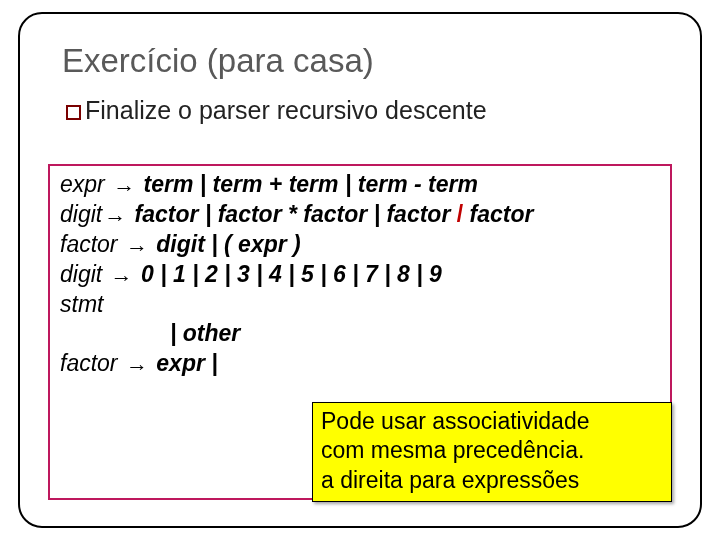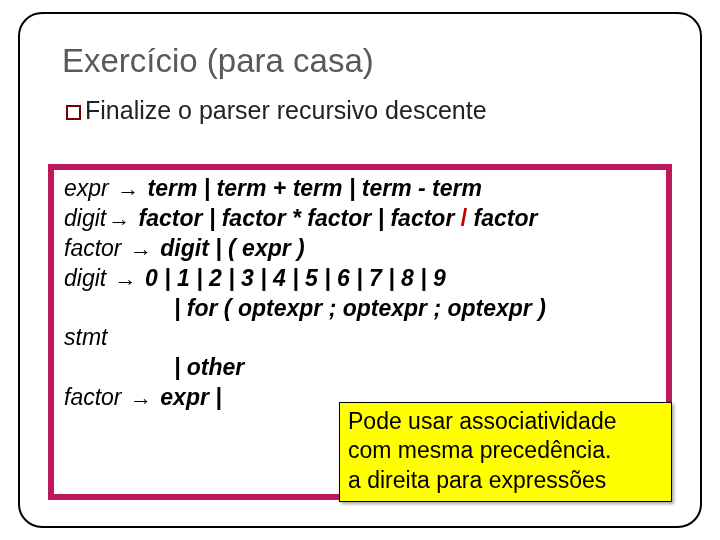--- a/index.html
+++ b/index.html
@@ -39,21 +39,21 @@
     border: 2px solid #7a0000;
     margin-right: 4px;
     vertical-align: -1px;
   }
   .grammar-box {
     position: absolute;
     left: 28px;
     right: 28px;
     top: 150px;
     bottom: 26px;
-    border: 6px solid #be185d;
+    border: 2px solid #be185d;
     padding: 4px 8px 4px 10px;
     font-size: 23px;
     line-height: 1.3;
     font-style: italic;
   }
   .grammar-box .row {
     white-space: nowrap;
   }
   .arrow {
     font-style: normal;
@@ -62,21 +62,21 @@
     padding: 0 2px;
   }
   .t { font-weight: bold; }
   .nt { font-weight: normal; }
   .red { color: #c00000; font-weight: bold; font-style: normal; }
   .stmt-indent { padding-left: 110px; }
   .callout {
     position: absolute;
     right: 28px;
     bottom: 24px;
-    width: 333px;
+    width: 360px;
     background: #ffff00;
     border: 1.5px solid #000;
     font-size: 23px;
     font-style: normal;
     line-height: 1.28;
     padding: 4px 8px 6px 8px;
     font-family: Arial, sans-serif;
     box-shadow: 2px 2px 3px rgba(0,0,0,0.35);
   }
 </style>
@@ -110,23 +110,20 @@
       <span class="t">digit | ( expr )</span>
     </div>
 
     <div class="row">
       <span class="nt">digit</span>
       <span class="arrow">→</span>
       <span class="t">0 | 1 | 2 | 3 | 4 | 5 | 6 | 7 | 8 | 9</span>
     </div>
 
 
-    <div class="row stmt-indent">
-      <span class="t">| for ( optexpr ; optexpr ; optexpr )</span>
-    </div>
 
     <div class="row">
       <span class="nt t">stmt</span>
     </div>
 
     <div class="row stmt-indent">
       <span class="t">| other</span>
     </div>
 
     <div class="row">

